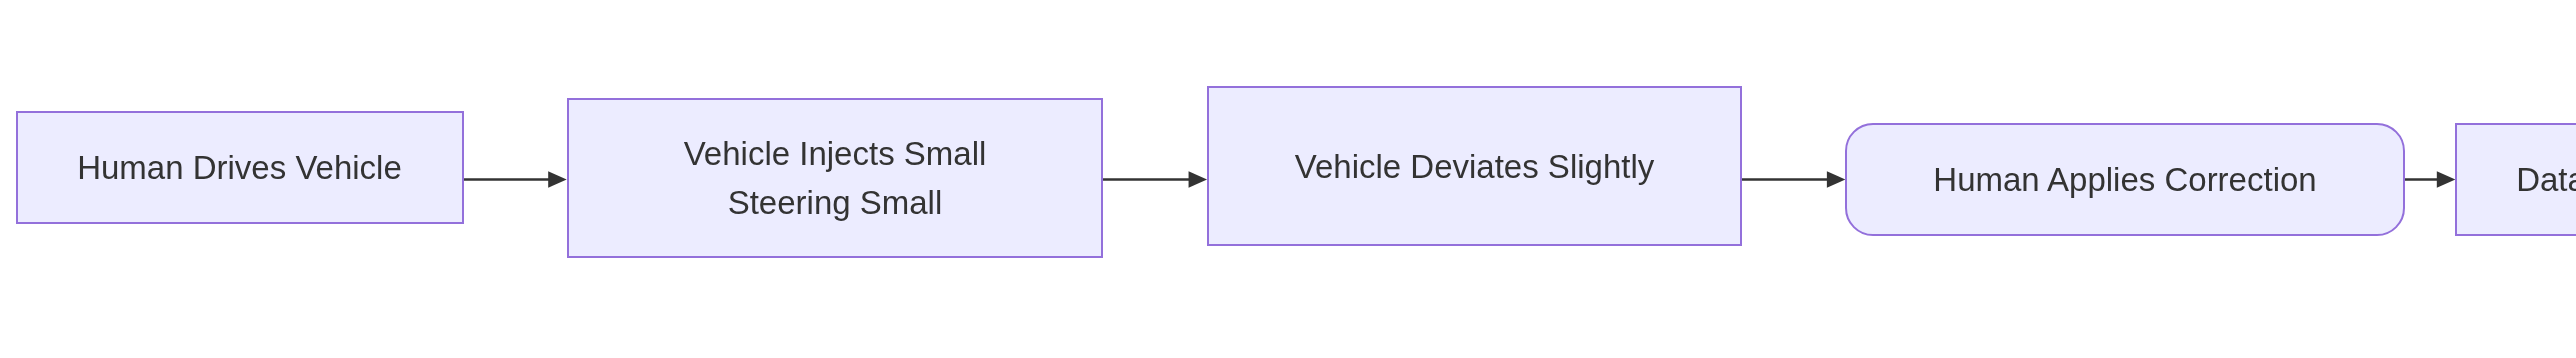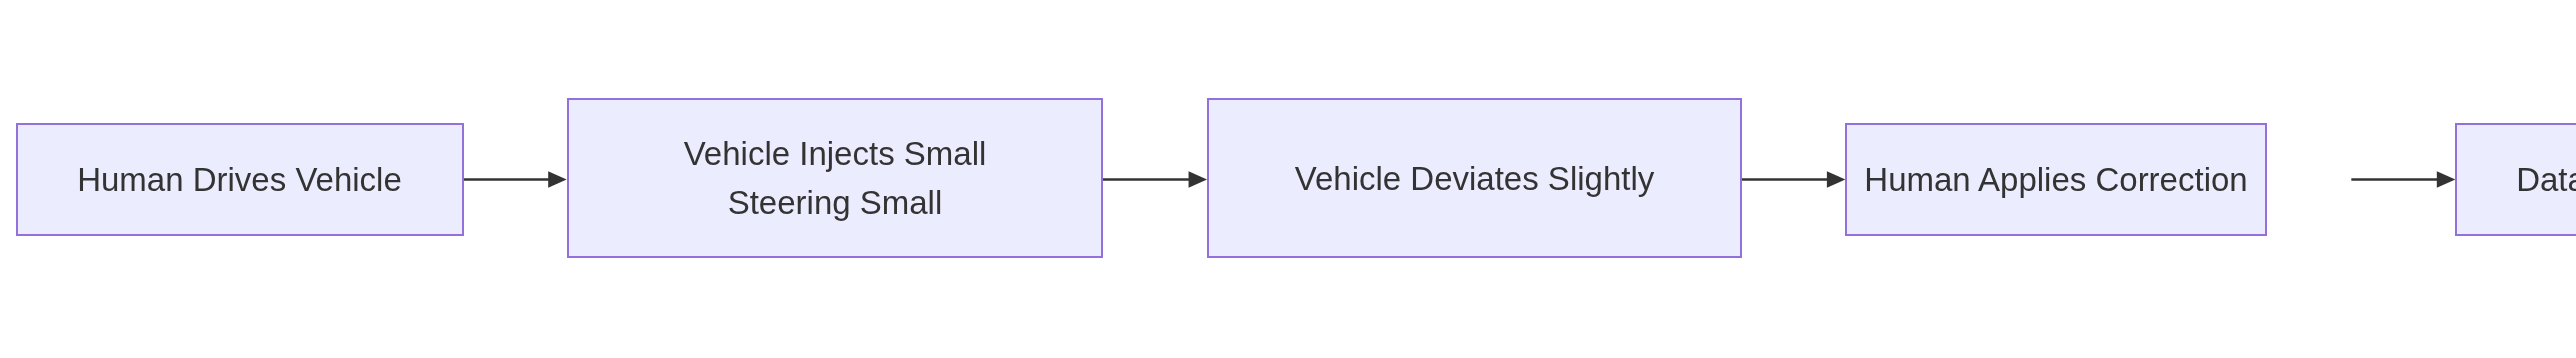--- a/index.html
+++ b/index.html
@@ -35,24 +35,24 @@
     flex-direction: column;
     align-items: center;
     justify-content: center;
     text-align: center;
   }
   .node span { display: block; white-space: nowrap; }
   .edge-line { stroke: var(--arrow-color, #333333); stroke-width: 5; fill: none; }
   .edge-head { fill: var(--arrow-color, #333333); stroke: none; }
 
   
-  #node-a { left: 15.5px;   top: 123px; width: 448px;  height: 113px; }
+  #node-a { left: 15.5px;   top: 111px; width: 448px;  height: 113px; }
   #node-b { left: 567px; top: 98px; width: 536px; height: 160px; }
-  #node-c { left: 1207px; top: 98px; width: 535px; height: 160px; }
-  #node-d { left: 1845px; top: 123px; width: 422px;  height: 113px; }
+  #node-c { left: 1207px; top: 86px; width: 535px; height: 160px; }
+  #node-d { left: 1845px; top: 123px; width: 560px;  height: 113px; border-radius: 28px; }
   #node-e { left: 2455px; top: 123px; width: 337px;  height: 113px; }
 </style>
 </head>
 <body>
 
 <div class="canvas">
 
   <svg class="edges-layer" viewBox="0 0 6683 696" xmlns="http://www.w3.org/2000/svg">
 
     <line class="edge-line" x1="900" y1="348" x2="1066" y2="348"></line>

